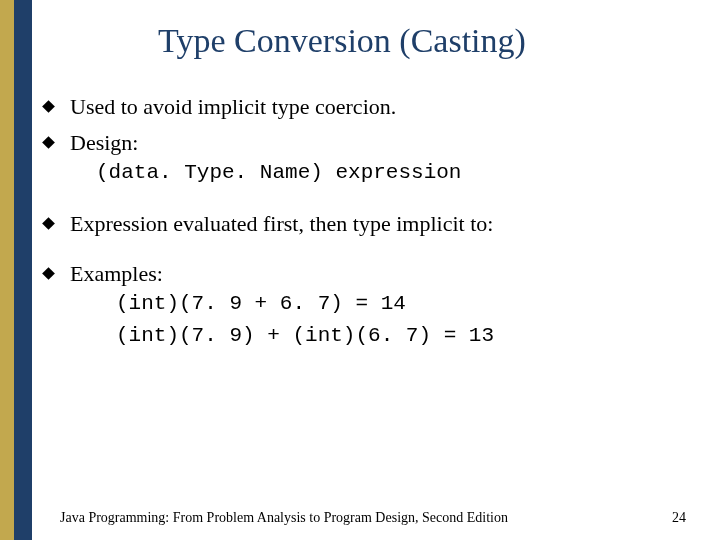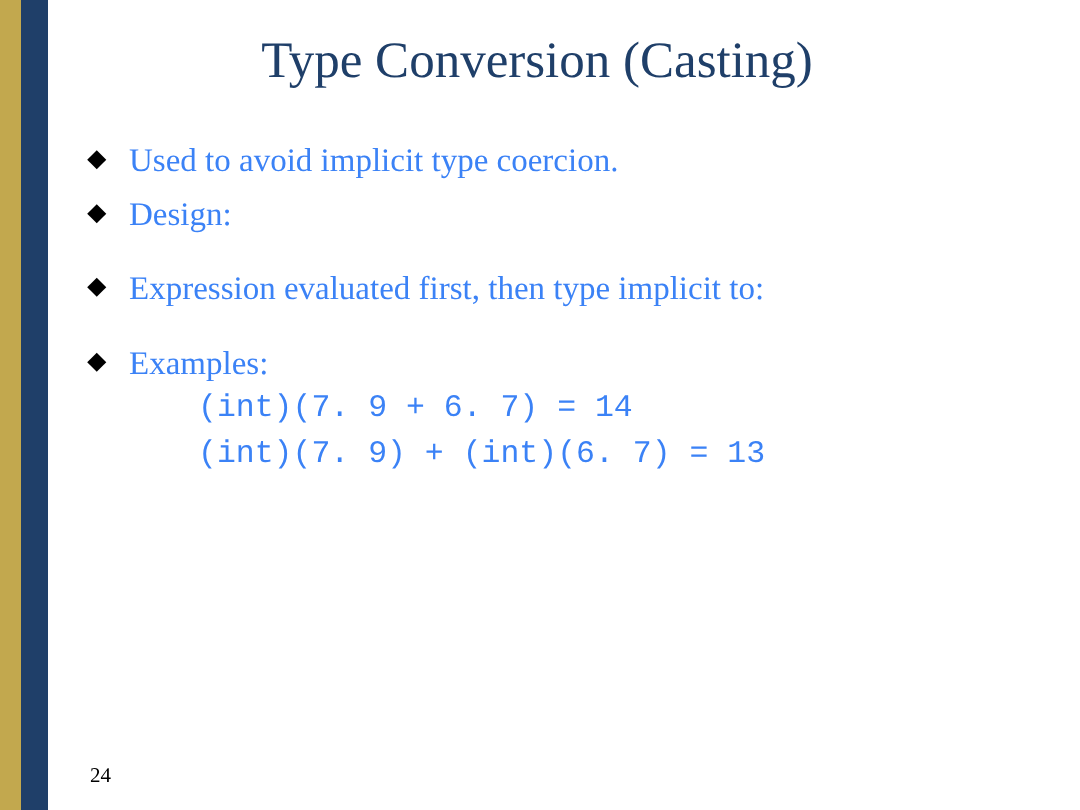--- a/index.html
+++ b/index.html
@@ -20,40 +20,40 @@
     background: #c2a84e;
     height: 100%;
   }
   .bar-blue {
     width: 18px;
     background: #1f3f69;
     height: 100%;
   }
   .content {
     position: absolute;
-    left: 32px; top: 0;
+    left: 16px; top: 0;
     width: 652px; height: 540px;
     padding: 16px 28px 16px 28px;
   }
   .title {
     text-align: center;
     color: #1f3f69;
     font-size: 34px;
     font-weight: 400;
     margin-top: 6px;
     margin-bottom: 32px;
   }
   .bullets {
     list-style: none;
   }
   .bullets > li {
     position: relative;
     padding-left: 26px;
     font-size: 22px;
-    color: #3b82f6;
+    color: #000000;
     line-height: 1.35;
     margin-bottom: 6px;
   }
   .bullets > li::before {
     content: "";
     position: absolute;
     left: 0; top: 10px;
     width: 9px; height: 9px;
     background: #000;
     transform: rotate(45deg);
@@ -92,20 +92,21 @@
 
 <div class="content">
   <h1 class="title">Type Conversion (Casting)</h1>
 
   <ul class="bullets">
     <li>
       <span>Used to avoid implicit type coercion.</span>
     </li>
     <li>
       <span>Design:</span>
+      <div class="indent mono">(data. Type. Name) expression</div>
     </li>
   </ul>
 
   <div class="group-spacer"></div>
 
   <ul class="bullets">
     <li>
       <span>Expression evaluated first, then type implicit to:</span>
     </li>
   </ul>
@@ -115,14 +116,15 @@
   <ul class="bullets examples-block">
     <li>
       <span>Examples:</span>
       <div class="indent mono">(int)(7. 9 + 6. 7) = 14</div>
       <div class="indent mono">(int)(7. 9) + (int)(6. 7) = 13</div>
     </li>
   </ul>
 </div>
 
 <div class="footer">
+  <span>Java Programming: From Problem Analysis to Program Design, Second Edition</span>
   <span class="pagenum">24</span>
 </div>
 
 </body></html>

